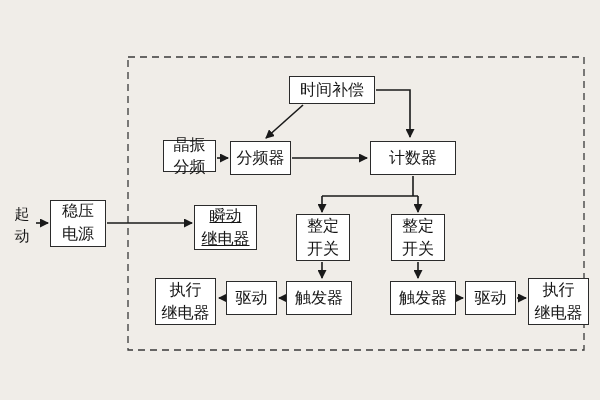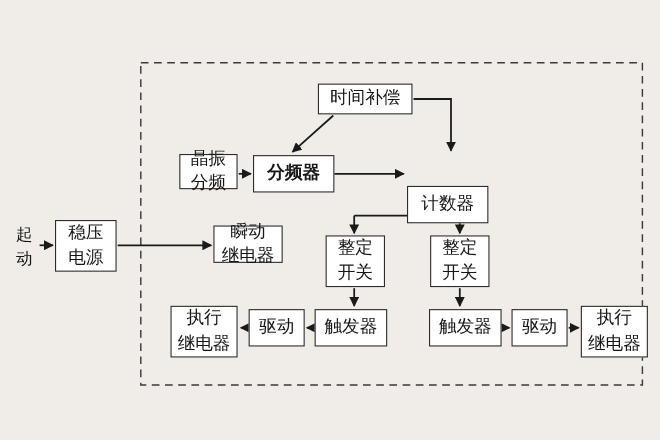--- a/index.html
+++ b/index.html
@@ -97,28 +97,28 @@
   </svg>
 
   <div class="plain-label" style="left:6px;top:202px;width:32px;height:46px;">起
 动</div>
 
   <div class="box" style="left:289px;top:76px;width:86px;height:28px;">时间补偿</div>
 
   <div class="box" style="left:163px;top:140px;width:53px;height:32px;">晶振
 分频</div>
 
-  <div class="box" style="left:230px;top:141px;width:74px;height:34px;font-weight:bold;">分频器</div>
+  <div class="box" style="left:230px;top:141px;width:61px;height:34px;">分频器</div>
 
-  <div class="box" style="left:370px;top:141px;width:74px;height:34px;margin-top:28px;">计数器</div>
+  <div class="box" style="left:370px;top:141px;width:86px;height:34px;">计数器</div>
 
   <div class="box" style="left:50px;top:200px;width:56px;height:47px;font-family:Liberation Mono, monospace;">稳压
 电源</div>
 
-  <div class="box" style="left:194px;top:205px;width:63px;height:34px;">瞬动
+  <div class="box" style="left:194px;top:205px;width:63px;height:45px;text-decoration:underline;">瞬动
 继电器</div>
 
   <div class="box" style="left:296px;top:214px;width:54px;height:47px;">整定
 开关</div>
 
   <div class="box" style="left:391px;top:214px;width:54px;height:47px;">整定
 开关</div>
 
   <div class="box" style="left:155px;top:278px;width:61px;height:47px;">执行
 继电器</div>

